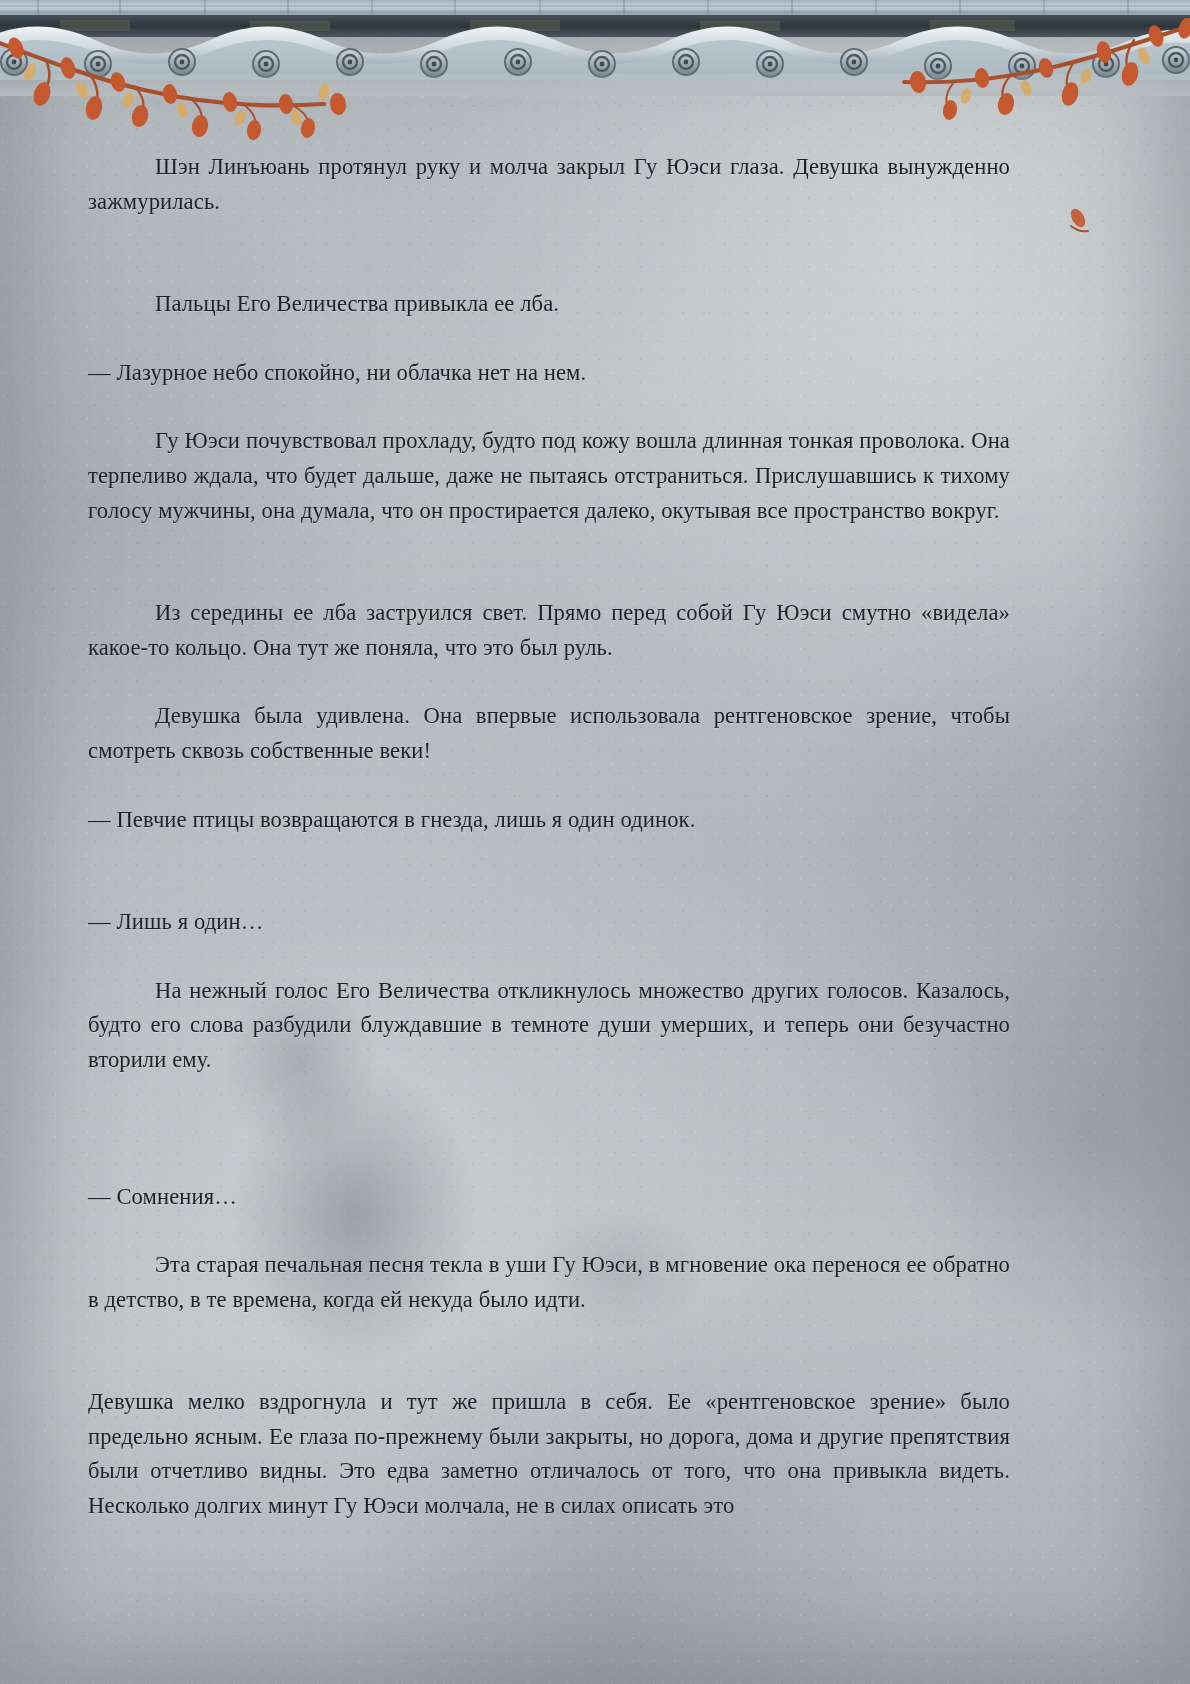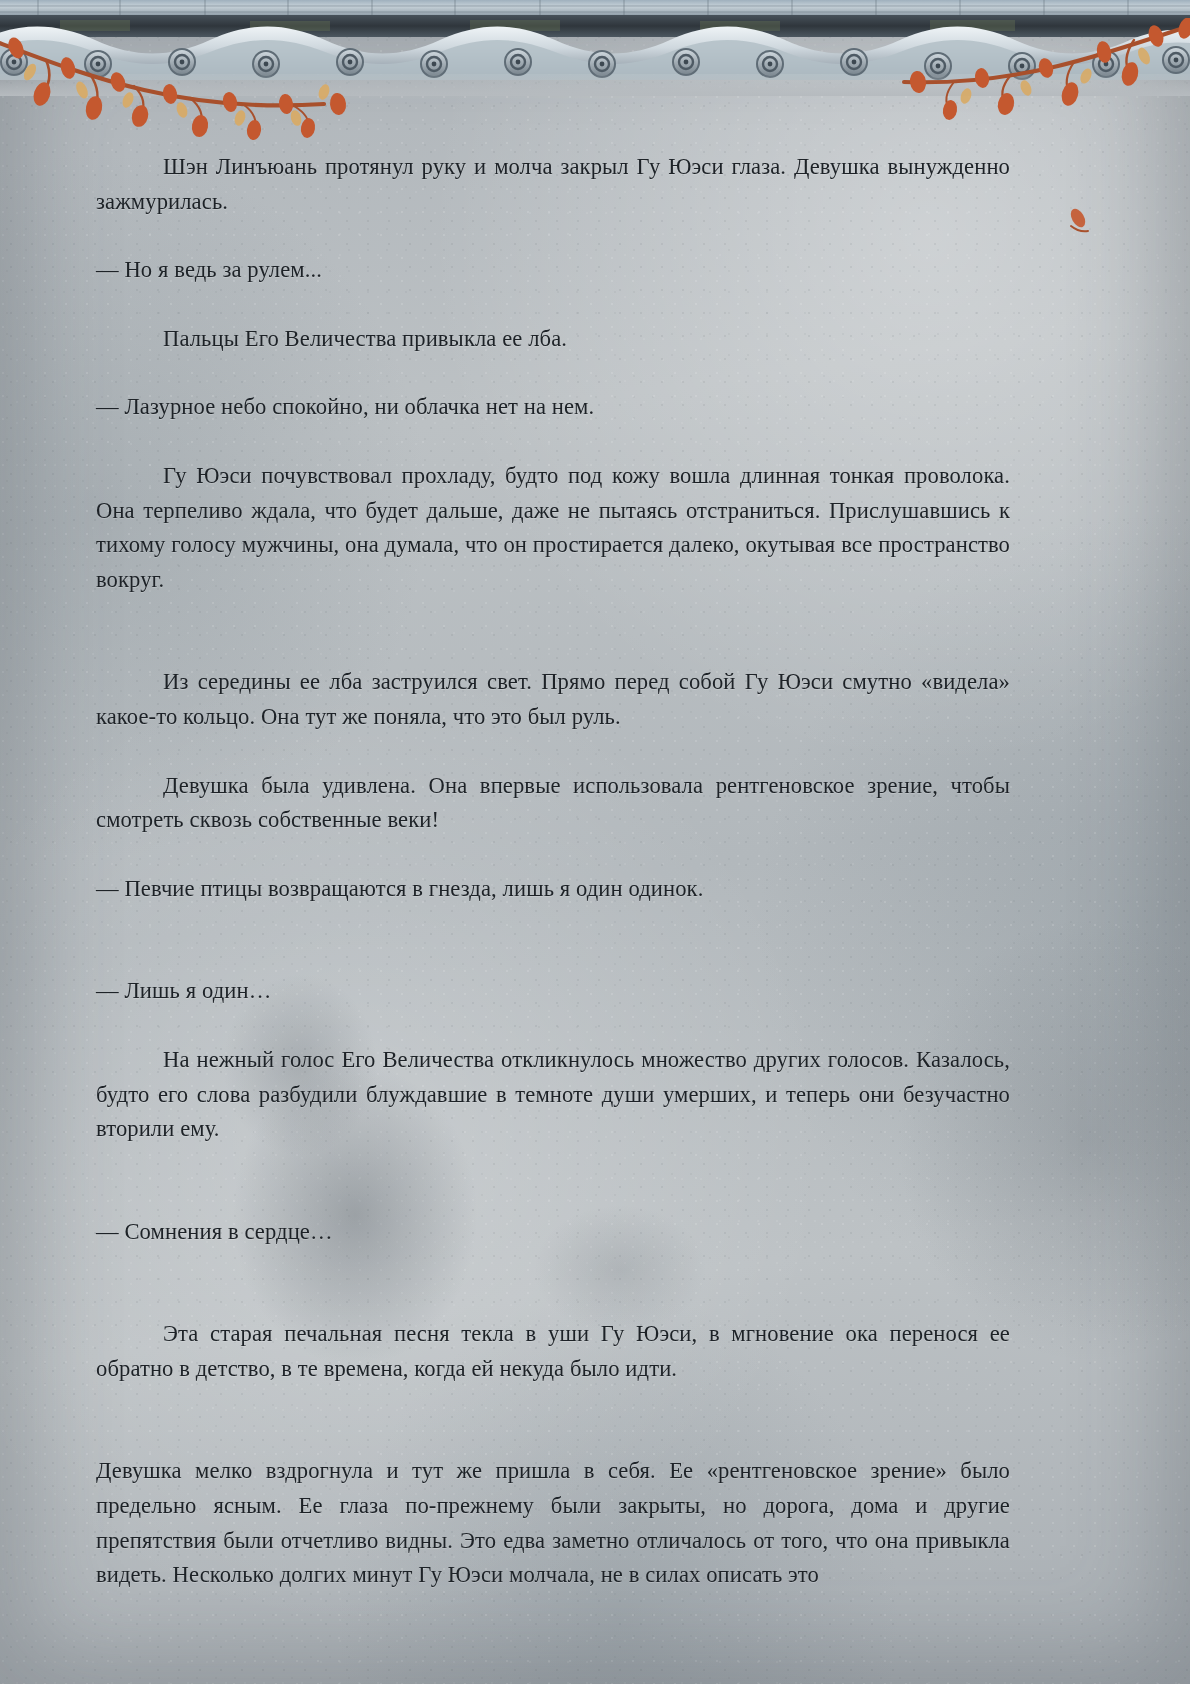--- a/index.html
+++ b/index.html
@@ -90,21 +90,21 @@
     position: absolute;
     left: 88px;
     top: 150px;
     width: 922px;
     color: #1d2227;
     font-size: 22.6px;
     line-height: 34.6px;
     letter-spacing: 0.1px;
   }
   .para {
-    margin: 0 0 0 8px;
+    margin: 0 0 0 0;
     text-align: justify;
     text-justify: inter-word;
     text-shadow: 0 1px 0 rgba(255,255,255,0.20);
   }
   .para.indent { text-indent: 67px; }
   .para.dash   { text-indent: 0; }
   .gap-lg { height: 34px; }
 </style>
 </head>
 <body>
@@ -359,21 +359,20 @@
       <ellipse cx="20" cy="18" rx="6" ry="10" transform="rotate(-30 20 18)" fill="#c4582f" opacity="0.9"></ellipse>
       <path d="M13,26 C18,30 24,32 30,31" stroke="#a8502c" stroke-width="2" fill="none" stroke-linecap="round"></path>
     </svg>
   </div>
 
   <div id="text-column">
 
     <p class="para indent">Шэн Линъюань протянул руку и молча закрыл Гу Юэси глаза. Девушка вынужденно зажмурилась.</p>
     <div class="gap-lg"></div>
 
-    <p class="para dash">— Но я ведь за рулем...</p>
     <div class="gap-lg"></div>
 
     <p class="para indent">Пальцы Его Величества привыкла ее лба.</p>
     <div class="gap-lg"></div>
 
     <p class="para dash">— Лазурное небо спокойно, ни облачка нет на нем.</p>
     <div class="gap-lg"></div>
 
     <p class="para indent">Гу Юэси почувствовал прохладу, будто под кожу вошла длинная тонкая проволока. Она терпеливо ждала, что будет дальше, даже не пытаясь отстраниться. Прислушавшись к тихому голосу мужчины, она думала, что он простирается далеко, окутывая все пространство вокруг.</p>
     <div class="gap-lg"></div>
@@ -392,23 +391,23 @@
     <div class="gap-lg"></div>
 
     <p class="para dash">— Лишь я один…</p>
     <div class="gap-lg"></div>
 
     <p class="para indent">На нежный голос Его Величества откликнулось множество других голосов. Казалось, будто его слова разбудили блуждавшие в темноте души умерших, и теперь они безучастно вторили ему.</p>
     <div class="gap-lg"></div>
 
     <div class="gap-lg"></div>
 
-    <p class="para dash">— Сомнения в сердце…</p>
-    <div class="gap-lg"></div>
-
+    <div class="gap-lg"></div>
+
+    <p class="para dash">— Сомнения…</p>
     <div class="gap-lg"></div>
 
     <p class="para indent">Эта старая печальная песня текла в уши Гу Юэси, в мгновение ока перенося ее обратно в детство, в те времена, когда ей некуда было идти.</p>
     <div class="gap-lg"></div>
 
     <div class="gap-lg"></div>
 
     <p class="para dash">Девушка мелко вздрогнула и тут же пришла в себя. Ее «рентгеновское зрение» было предельно ясным. Ее глаза по-прежнему были закрыты, но дорога, дома и другие препятствия были отчетливо видны. Это едва заметно отличалось от того, что она привыкла видеть. Несколько долгих минут Гу Юэси молчала, не в силах описать это</p>
 
   </div>

